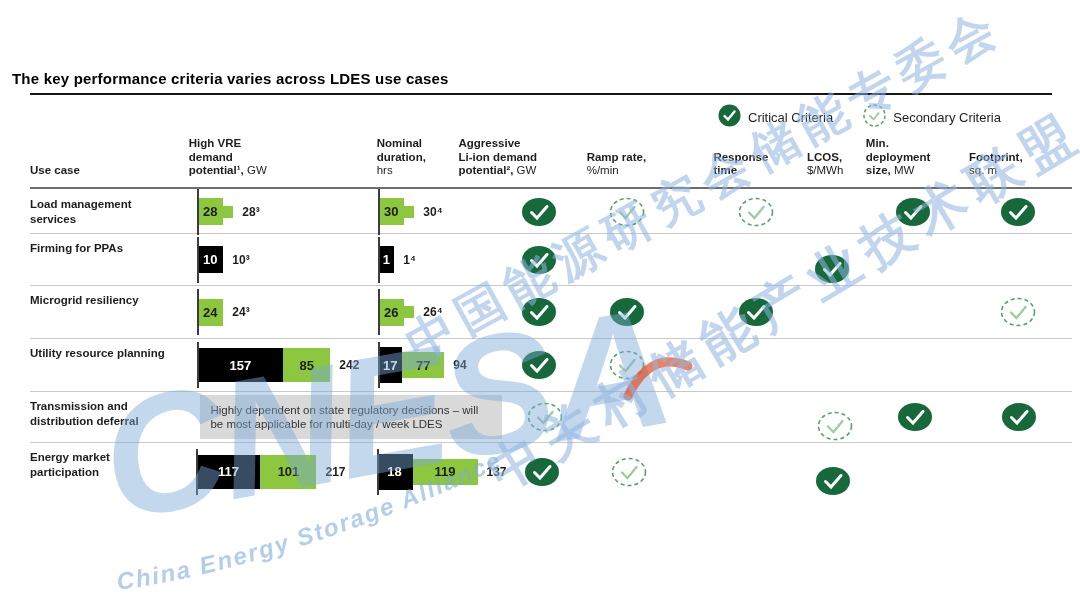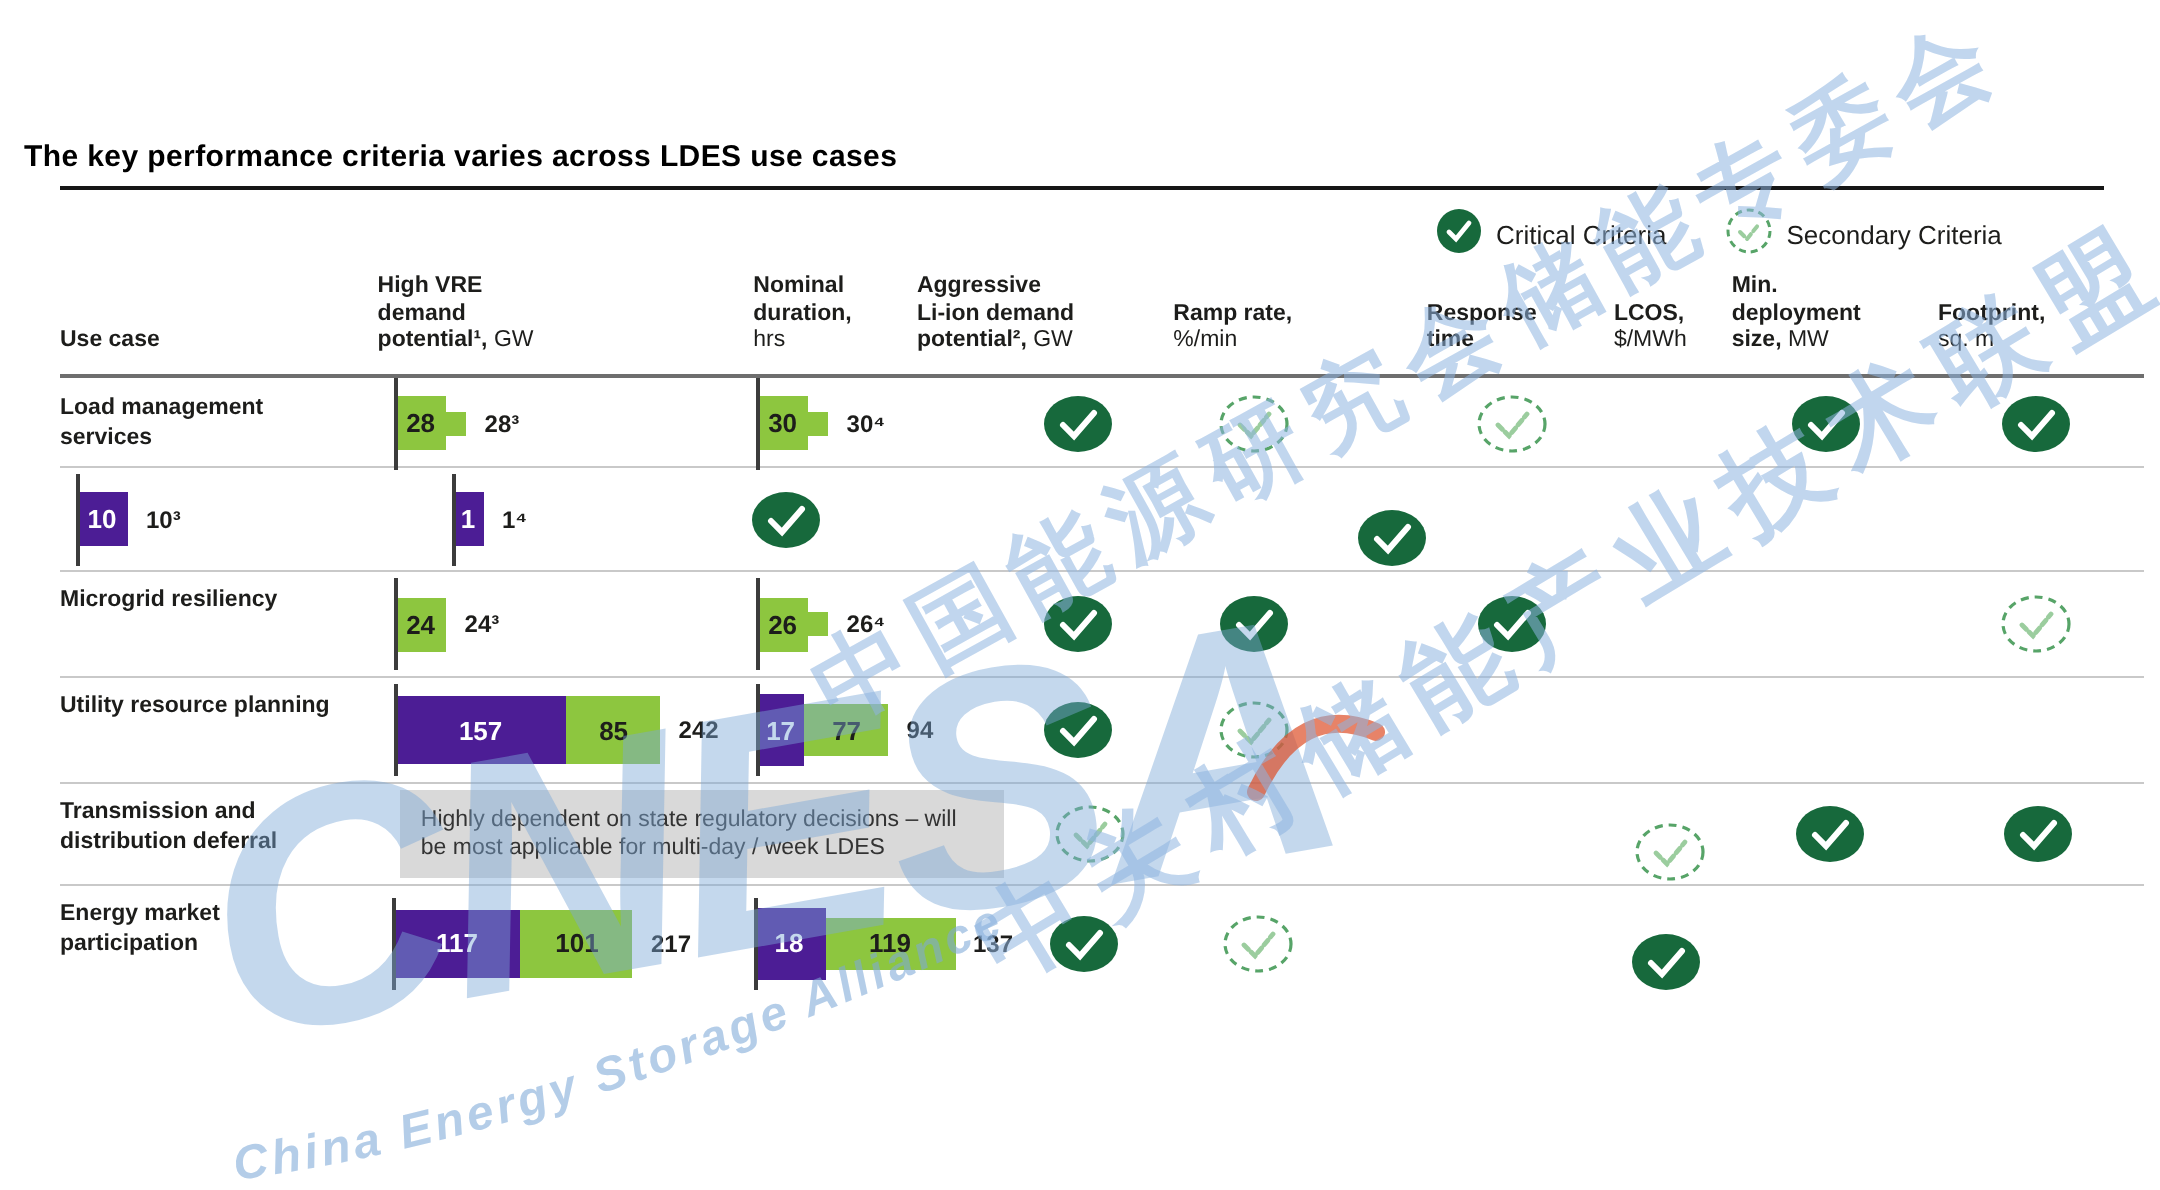--- a/index.html
+++ b/index.html
@@ -28,21 +28,21 @@
   .w-c4{width:61px;margin-top:18px;}
   .w-c5{width:107px;}
   .w-c6{width:112px;}
   .hc1{padding-left:5px;}
   .ucl{font-size:11.5px;font-weight:700;line-height:1.3;padding-top:7px;padding-right:10px;}
   .chart{position:relative;display:flex;align-items:center;}
   .axis{position:absolute;width:2px;height:46px;background:#3c3c3c;top:50%;transform:translateY(-50%);}
   .bars{display:flex;align-items:center;}
   .seg{height:34px;display:flex;align-items:center;justify-content:center;font-size:13px;font-weight:700;}
   .seg.light{background:#8dc63f;color:#1d1d1b;}
-  .seg.dark{background:#4c1d95;color:#fff;}
+  .seg.dark{background:#000000;color:#fff;}
   .seg.thin{height:26px;}
   .seg.tall{height:36px;}
   .seg.sbox{height:27px;}
   .stub{width:10px;height:12px;background:#8dc63f;}
   .blabel{font-size:12px;font-weight:700;color:#1d1d1b;margin-left:9px;white-space:nowrap;}
   .ccell{display:flex;align-items:center;justify-content:center;}
   .chartspan{width:318px;position:relative;display:flex;align-items:center;}
   .notebox{margin-left:13px;width:302px;height:44px;background:#d9d9d9;color:#333;font-size:11.5px;line-height:1.25;
            padding:3px 10px;box-sizing:border-box;display:flex;align-items:center;}
   .wm{position:absolute;left:0;top:0;z-index:40;pointer-events:none;}
@@ -144,20 +144,21 @@
           </svg>
         </div>
         <div class="cell ccell w-c6">
           <svg width="36" height="30" viewBox="0 0 36 30">
             <ellipse cx="18" cy="15" rx="17" ry="14" fill="#17693c"></ellipse>
             <path d="M10.5 15.5 L16 21 L26 9.5" fill="none" stroke="#fff" stroke-width="3" stroke-linecap="round"></path>
           </svg>
         </div>
       </div>
       <div class="row" style="height: 52px;">
+        <div class="cell w-label ucl">Firming for PPAs</div>
         <div class="cell w-vre chart">
           <div class="axis" style="left: 8px;"></div>
           <div class="bars" style="margin-left: 8px;">
             <div class="seg sbox dark" style="width: 26px;">10</div>
             <div class="blabel">10³</div>
           </div>
         </div>
         <div class="cell w-li chart">
           <div class="axis" style="left: 6px;"></div>
           <div class="bars" style="margin-left: 6px;">

